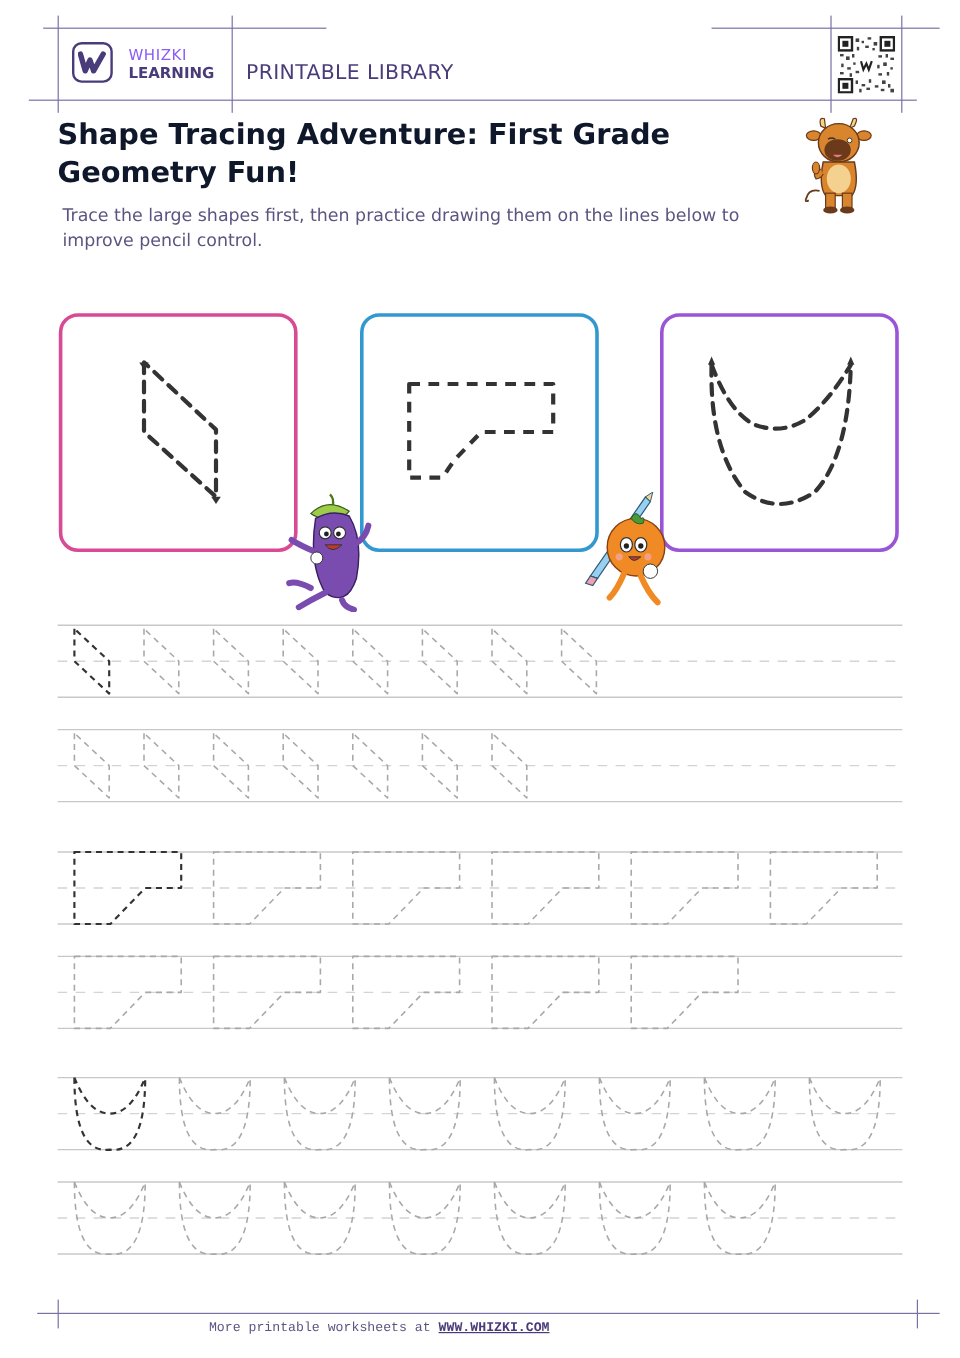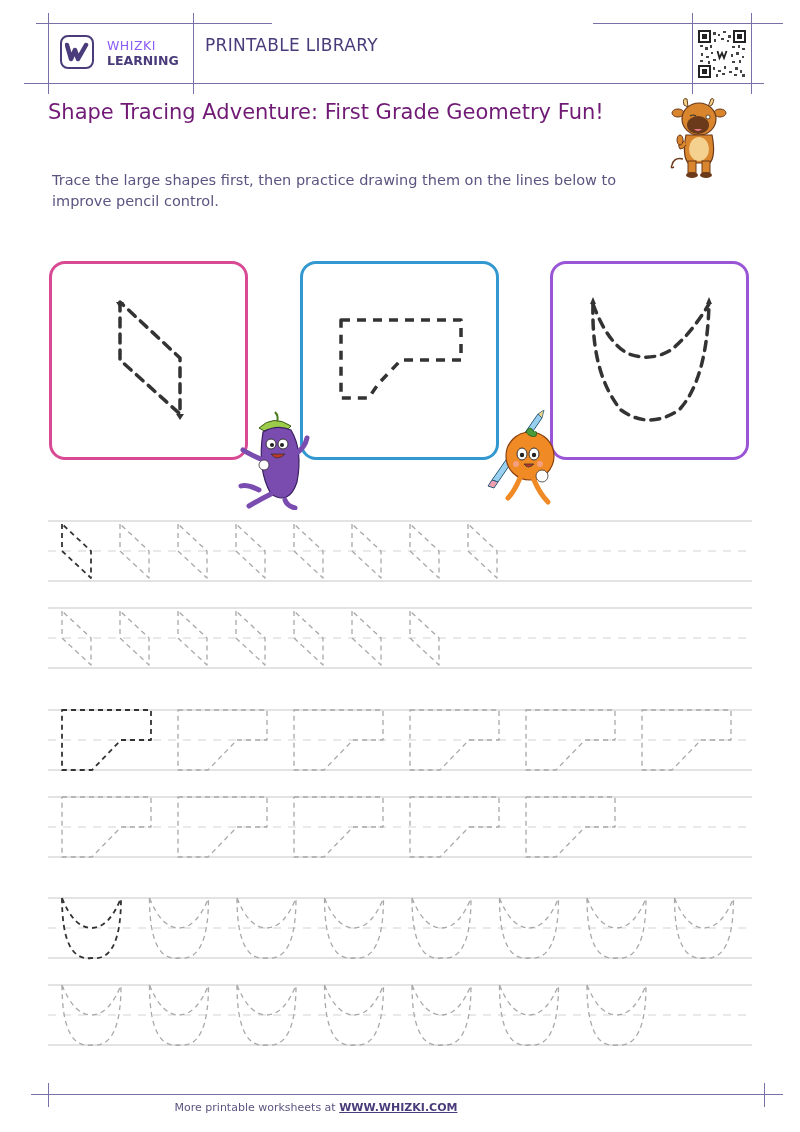--- a/index.html
+++ b/index.html
@@ -12,48 +12,48 @@
 
   .logo-box {
     position: absolute; left: 60px; top: 35px; width: 34px; height: 34px;
     border: 2.5px solid #4a3c7a; border-radius: 8px;
     display: flex; align-items: center; justify-content: center;
   }
   .logo-text { position: absolute; left: 107px; top: 38px; line-height: 15px; }
   .logo-text .l1 { font-size: 12.5px; letter-spacing: 0.5px; color: #8b5cf6; font-weight: 400; display: block; }
   .logo-text .l2 { font-size: 12.5px; font-weight: 700; color: #4a3c7a; display: block; text-align: center; }
 
-  .lib-text { position: absolute; left: 205px; top: 34px; line-height: 23px; }
+  .lib-text { position: absolute; left: 205px; top: 50px; line-height: 23px; }
   .lib-text .l1 { font-size: 17px; color: #4a3c7a; letter-spacing: 0.3px; display: block; }
   .lib-text .l2 { font-size: 17px; font-weight: 700; color: #4a3c7a; letter-spacing: 0.3px; display: block; }
 
   .qr { position: absolute; left: 698px; top: 30px; width: 48px; height: 48px; }
 
   .title {
     position: absolute; left: 48px; top: 96px; width: 560px;
-    font-size: 21px; font-weight: 400; line-height: 32px; color: #701a75;
+    font-size: 24px; font-weight: 700; line-height: 32px; color: #0f172a;
   }
   .subtitle {
     position: absolute; left: 52px; top: 170px; width: 600px;
     font-size: 14.5px; line-height: 21px; color: #5c5480;
   }
 
   .mascot { position: absolute; }
 
   .shape-card {
     position: absolute; top: 261px; width: 199px; height: 199px;
     border: 3px solid; border-radius: 16px; background: #fff;
   }
   .shape-card svg { position: absolute; left: 0; top: 0; }
 
   .practice { position: absolute; left: 0; top: 0; width: 800px; height: 1132px; }
 
   .footer {
     position: absolute; left: 0; top: 1101px; width: 632px; text-align: center;
-    font-size: 11px; color: #5c5480;
+    font-size: 11px; color: #5c5480; font-family: Liberation Mono, monospace;
   }
   .footer a { color: #4a3c7a; font-weight: 700; text-decoration: underline; }
 </style>
 </head>
 <body>
 
 <div class="rule hline" style="left:36px; top:23px; width:236px;"></div>
 <div class="rule hline" style="left:593px; top:23px; width:190px;"></div>
 <div class="rule hline" style="left:24px; top:83px; width:740px;"></div>
 <div class="rule vline" style="left:48px; top:13px; height:81px;"></div>

